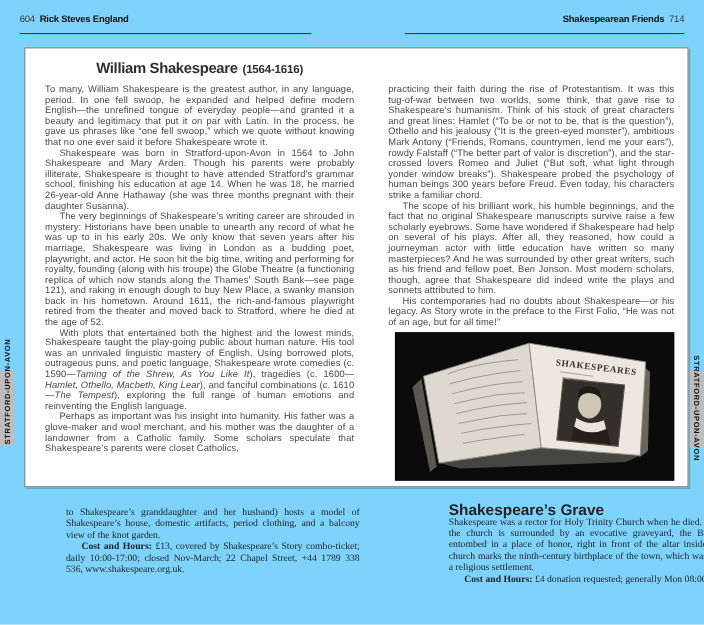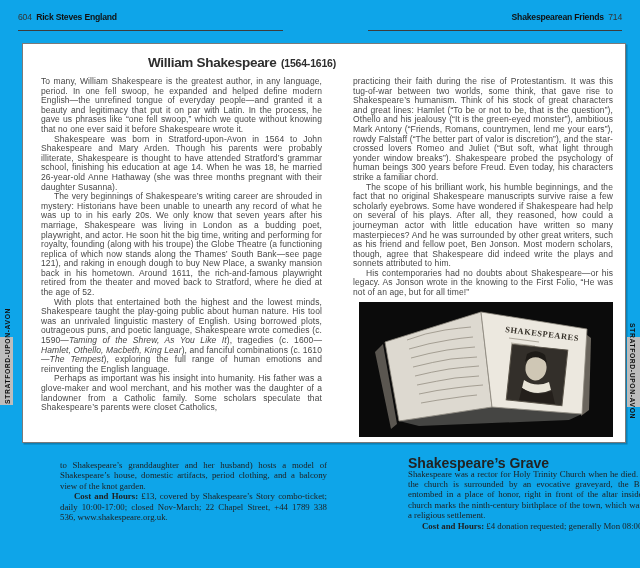--- a/index.html
+++ b/index.html
@@ -1,35 +1,35 @@
 <!DOCTYPE html>
 <html lang="en"><head>
 <meta charset="utf-8">
 <style>
   html,body{margin:0;padding:0;background:#fff;}
   .page{
-    position:relative;width:640px;height:568px;background:#0ea5e9;
+    position:relative;width:640px;height:568px;background:#7dd3fc;
     overflow:hidden;font-family:"Liberation Sans",sans-serif;color:#1d1d1d;
   }
   
   .runhead{position:absolute;top:12px;font-size:8.6px;letter-spacing:-0.2px;color:#222;white-space:nowrap;}
   .runhead .num{font-weight:400;color:#333;}
   .runhead .ttl{font-weight:700;color:#111;}
   .runhead-left{left:18px;}
   .runhead-right{right:18px;text-align:right;}
   .runrule{position:absolute;top:30px;height:1px;background:#3c3c3c;}
   .runrule-left{left:18px;width:265px;}
   .runrule-right{left:368px;width:254px;}
   
   .feature-box{
     position:absolute;left:22px;top:43px;width:604px;height:400px;
     border:1px solid #7a7a7a;box-shadow:1.5px 1.5px 0 rgba(0,0,0,.22);
     background:#fff;box-sizing:border-box;overflow:hidden;
   }
-  .feature-title{position:absolute;left:32px;top:9px;width:281px;text-align:right;white-space:nowrap;}
+  .feature-title{position:absolute;left:18px;top:9px;width:281px;text-align:center;white-space:nowrap;}
   .feature-title .big{font-size:13.5px;font-weight:700;letter-spacing:-0.3px;color:#2e2e2e;}
   .feature-title .yrs{font-size:10.5px;font-weight:700;letter-spacing:-0.2px;color:#2e2e2e;}
   .col{position:absolute;top:33px;font-size:8.5px;line-height:9.6px;letter-spacing:0.1px;
        text-align:justify;color:#474747;}
   .col-left{left:18px;width:281px;}
   .col-right{left:330px;width:260px;}
   .col p{margin:0;}
   .col p.ind{text-indent:13px;}
   .it{font-style:italic;}
   
@@ -77,21 +77,21 @@
       <p>To many, William Shakespeare is the greatest author, in any language, period. In one fell swoop, he expanded and helped define modern English—the unrefined tongue of everyday people—and granted it a beauty and legitimacy that put it on par with Latin. In the process, he gave us phrases like “one fell swoop,” which we quote without knowing that no one ever said it before Shakespeare wrote it.</p>
       <p class="ind">Shakespeare was born in Stratford-upon-Avon in 1564 to John Shakespeare and Mary Arden. Though his parents were probably illiterate, Shakespeare is thought to have attended Stratford’s grammar school, finishing his education at age 14. When he was 18, he married 26-year-old Anne Hathaway (she was three months pregnant with their daughter Susanna).</p>
       <p class="ind">The very beginnings of Shakespeare’s writing career are shrouded in mystery: Historians have been unable to unearth any record of what he was up to in his early 20s. We only know that seven years after his marriage, Shakespeare was living in London as a budding poet, playwright, and actor. He soon hit the big time, writing and performing for royalty, founding (along with his troupe) the Globe Theatre (a functioning replica of which now stands along the Thames’ South Bank—see page 121), and raking in enough dough to buy New Place, a swanky mansion back in his hometown. Around 1611, the rich-and-famous playwright retired from the theater and moved back to Stratford, where he died at the age of 52.</p>
       <p class="ind"><span>With plots that entertained both the highest and the lowest minds, Shakespeare taught the play-going public about human nature. His tool was an unrivaled linguistic mastery of English. Using borrowed plots, outrageous puns, and poetic language, Shakespeare wrote comedies (c. 1590—</span><span class="it">Taming of the Shrew, As You Like It</span><span>), tragedies (c. 1600—</span><span class="it">Hamlet, Othello, Macbeth, King Lear</span><span>), and fanciful combinations (c. 1610—</span><span class="it">The Tempest</span><span>), exploring the full range of human emotions and reinventing the English language.</span></p>
       <p class="ind">Perhaps as important was his insight into humanity. His father was a glove-maker and wool merchant, and his mother was the daughter of a landowner from a Catholic family. Some scholars speculate that Shakespeare’s parents were closet Catholics,</p>
     </div>
 
     <div class="col col-right">
       <p>practicing their faith during the rise of Protestantism. It was this tug-of-war between two worlds, some think, that gave rise to Shakespeare’s humanism. Think of his stock of great characters and great lines: Hamlet (“To be or not to be, that is the question”), Othello and his jealousy (“It is the green-eyed monster”), ambitious Mark Antony (“Friends, Romans, countrymen, lend me your ears”), rowdy Falstaff (“The better part of valor is discretion”), and the star-crossed lovers Romeo and Juliet (“But soft, what light through yonder window breaks”). Shakespeare probed the psychology of human beings 300 years before Freud. Even today, his characters strike a familiar chord.</p>
       <p class="ind">The scope of his brilliant work, his humble beginnings, and the fact that no original Shakespeare manuscripts survive raise a few scholarly eyebrows. Some have wondered if Shakespeare had help on several of his plays. After all, they reasoned, how could a journeyman actor with little education have written so many masterpieces? And he was surrounded by other great writers, such as his friend and fellow poet, Ben Jonson. Most modern scholars, though, agree that Shakespeare did indeed write the plays and sonnets attributed to him.</p>
-      <p class="ind">His contemporaries had no doubts about Shakespeare—or his legacy. As Jonson wrote in the knowing to the First Folio, “He was not of an age, but for all time!”</p>
+      <p class="ind">His contemporaries had no doubts about Shakespeare—or his legacy. As Story wrote in the preface to the First Folio, “He was not of an age, but for all time!”</p>
 
       <svg class="photo" viewBox="0 0 254 135" xmlns="http://www.w3.org/2000/svg">
         <rect x="0" y="0" width="254" height="135" fill="#0b0b0b"></rect>
 
         <polygon points="24,42 38,122 32,127 16,50" fill="#5a5650"></polygon>
         <polygon points="224,30 222,114 230,108 232,36" fill="#6a655d"></polygon>
 
         <polygon points="26,40 122,10 133,105 40,119" fill="#ddd9d0" stroke="#8d887e" stroke-width="0.8"></polygon>
 
         <polygon points="122,10 228,27 223,112 133,105" fill="#ece8df" stroke="#8d887e" stroke-width="0.8"></polygon>

